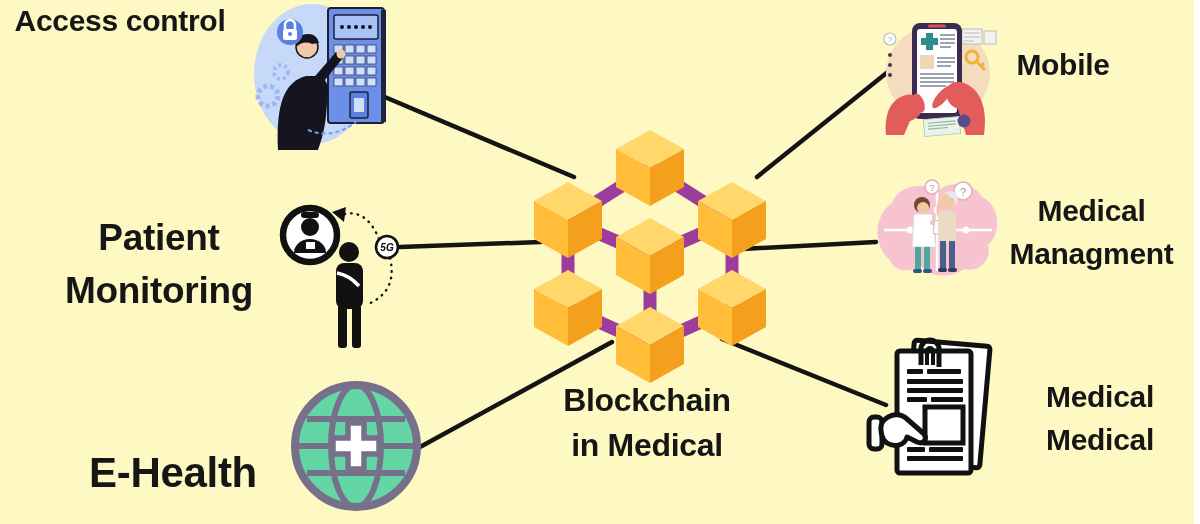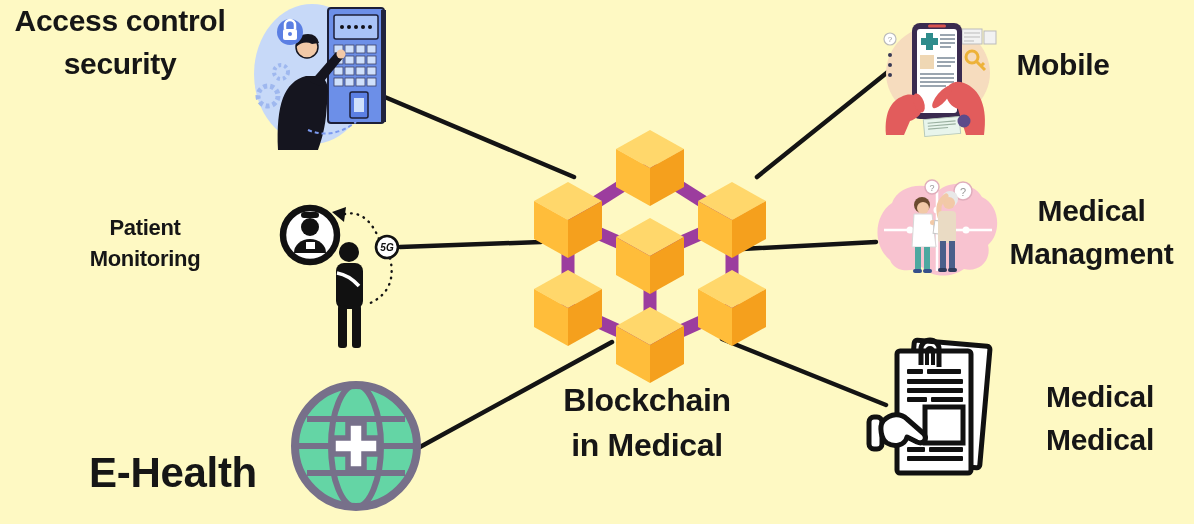--- a/index.html
+++ b/index.html
@@ -6,21 +6,21 @@
   .stage {
     position:relative; width:1194px; height:524px; background:#fef9c3;
     overflow:hidden; font-family:"Liberation Sans", sans-serif;
   }
   .lines-layer { position:absolute; left:0; top:0; width:1200px; height:524px; }
   .lines-layer line { stroke:var(--connector-black,#141414); stroke-width:4.5; stroke-linecap:round; }
 
   .label { position:absolute; font-weight:700; color:var(--text-black,#161616); text-align:center; line-height:1.42; letter-spacing:-0.3px; }
   .label span { display:block; }
   .lbl-access   { left:0;    top:8;   width:240px; font-size:30px; }
-  .lbl-patient  { left:30px; top:212px; width:230px; font-size:22px; }
+  .lbl-patient  { left:44px; top:212px; width:230px; font-size:37px; }
   .lbl-ehealth  { left:73px; top:443px; width:200px; font-size:42px; }
   .lbl-mobile   { left:988px; top:44px;  width:150px; font-size:30px; }
   .lbl-managment{ left:984px; top:190px; width:215px; font-size:30px; }
   .lbl-records  { left:1005px; top:376px; width:190px; font-size:30px; }
   .lbl-center   { left:522px; top:378px; width:250px; font-size:32px; }
 
   svg.art { position:absolute; overflow:visible; }
   .art-access    { left:250px; top:0;     width:140px; height:150px; }
   .art-patient   { left:275px; top:195px; width:150px; height:180px; }
   .art-ehealth   { left:285px; top:372px; width:142px; height:148px; }
@@ -45,21 +45,20 @@
     <line x1="380" y1="95" x2="574" y2="177"></line>
     <line x1="400" y1="247" x2="541" y2="242"></line>
     <line x1="420" y1="447" x2="612" y2="342"></line>
     <line x1="757" y1="177" x2="889" y2="71"></line>
     <line x1="742" y1="249" x2="876" y2="242"></line>
     <line x1="722" y1="339" x2="886" y2="405"></line>
   </svg>
 
   <div class="label lbl-access">
     <span>Access control</span>
-    <span>security</span>
   </div>
   <div class="label lbl-patient">
     <span>Patient</span>
     <span>Monitoring</span>
   </div>
   <div class="label lbl-ehealth">
     <span>E-Health</span>
   </div>
   <div class="label lbl-mobile">
     <span>Mobile</span>

